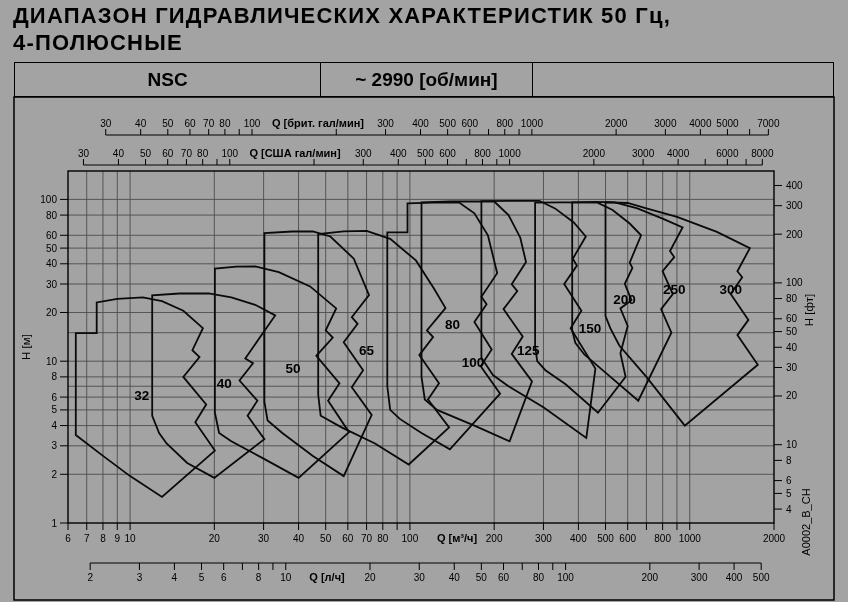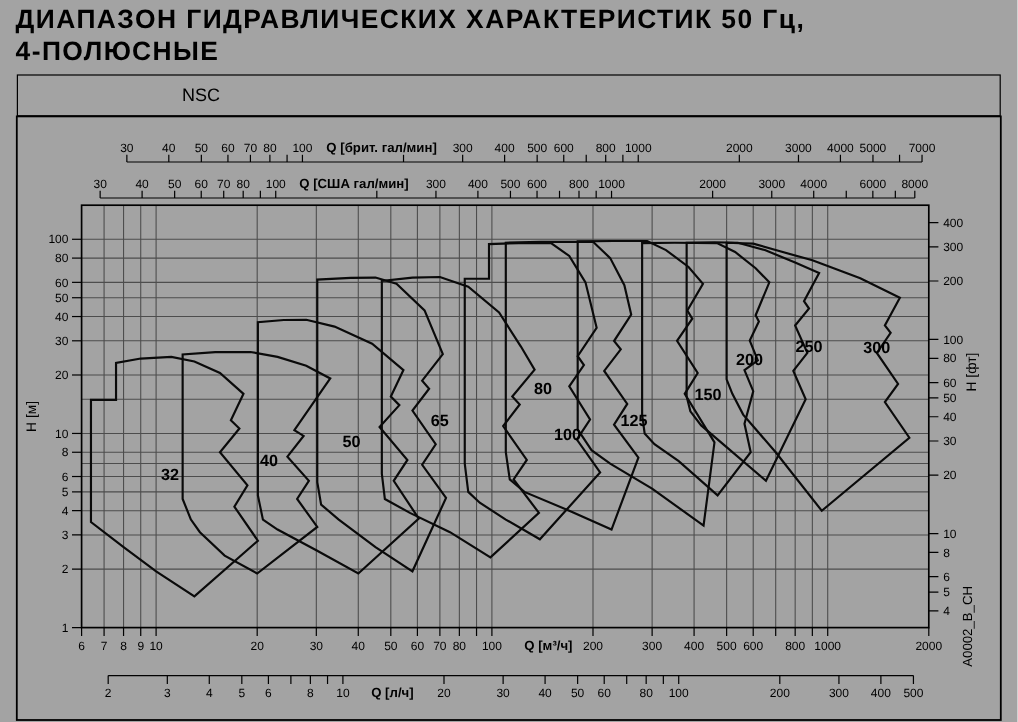--- a/index.html
+++ b/index.html
@@ -2,35 +2,36 @@
 <html><head>
 <meta charset="utf-8">
 <style>
   html,body{margin:0;padding:0;background:#fff;}
   .canvas{position:relative;width:848px;height:602px;background:#a3a3a3;
           font-family:"Liberation Sans",sans-serif;color:#000;overflow:hidden;}
   .title{position:absolute;left:13px;top:2px;font-weight:bold;font-size:22px;
          letter-spacing:1.2px;line-height:27px;white-space:pre-line;}
   .hdr{position:absolute;left:14px;top:62px;width:820px;height:35px;display:flex;
        border:1.6px solid #000;box-sizing:border-box;}
-  .hdr .cell{display:flex;align-items:center;justify-content:center;font-size:15px;
-       box-sizing:border-box;height:100%;}
+  .hdr .cell{display:flex;align-items:center;justify-content:center;font-size:19px;
+       box-sizing:border-box;height:100%;font-weight:bold;}
   .hdr .c1{width:37.3%;}
   .hdr .c2{width:26%;border-left:1.6px solid #000;border-right:1.6px solid #000;}
   .hdr .c3{flex:1;}
   svg text{font-family:"Liberation Sans",sans-serif;fill:#000;}
 </style>
 </head>
 <body>
 
 <div class="canvas">
   <div class="title">ДИАПАЗОН ГИДРАВЛИЧЕСКИХ ХАРАКТЕРИСТИК 50 Гц,
 4-ПОЛЮСНЫЕ</div>
   <div class="hdr">
     <div class="cell c1">NSC</div>
+    <div class="cell c2">~ 2990 [об/мин]</div>
   </div>
   <svg id="chart" width="848" height="602" viewBox="0 0 848 602" style="position:absolute;left:0;top:0;">
       <g stroke="#4d4d4d" stroke-width="0.9">
         <line x1="86.73432624046345" y1="171" x2="86.73432624046345" y2="523"></line>
         <line x1="102.96273778930995" y1="171" x2="102.96273778930995" y2="523"></line>
         <line x1="117.27721125158422" y1="171" x2="117.27721125158422" y2="523"></line>
         <line x1="130.08194409745352" y1="171" x2="130.08194409745352" y2="523"></line>
         <line x1="214.32189313834772" y1="171" x2="214.32189313834772" y2="523"></line>
         <line x1="263.599104389932" y1="171" x2="263.599104389932" y2="523"></line>
         <line x1="298.5618421792419" y1="171" x2="298.5618421792419" y2="523"></line>

